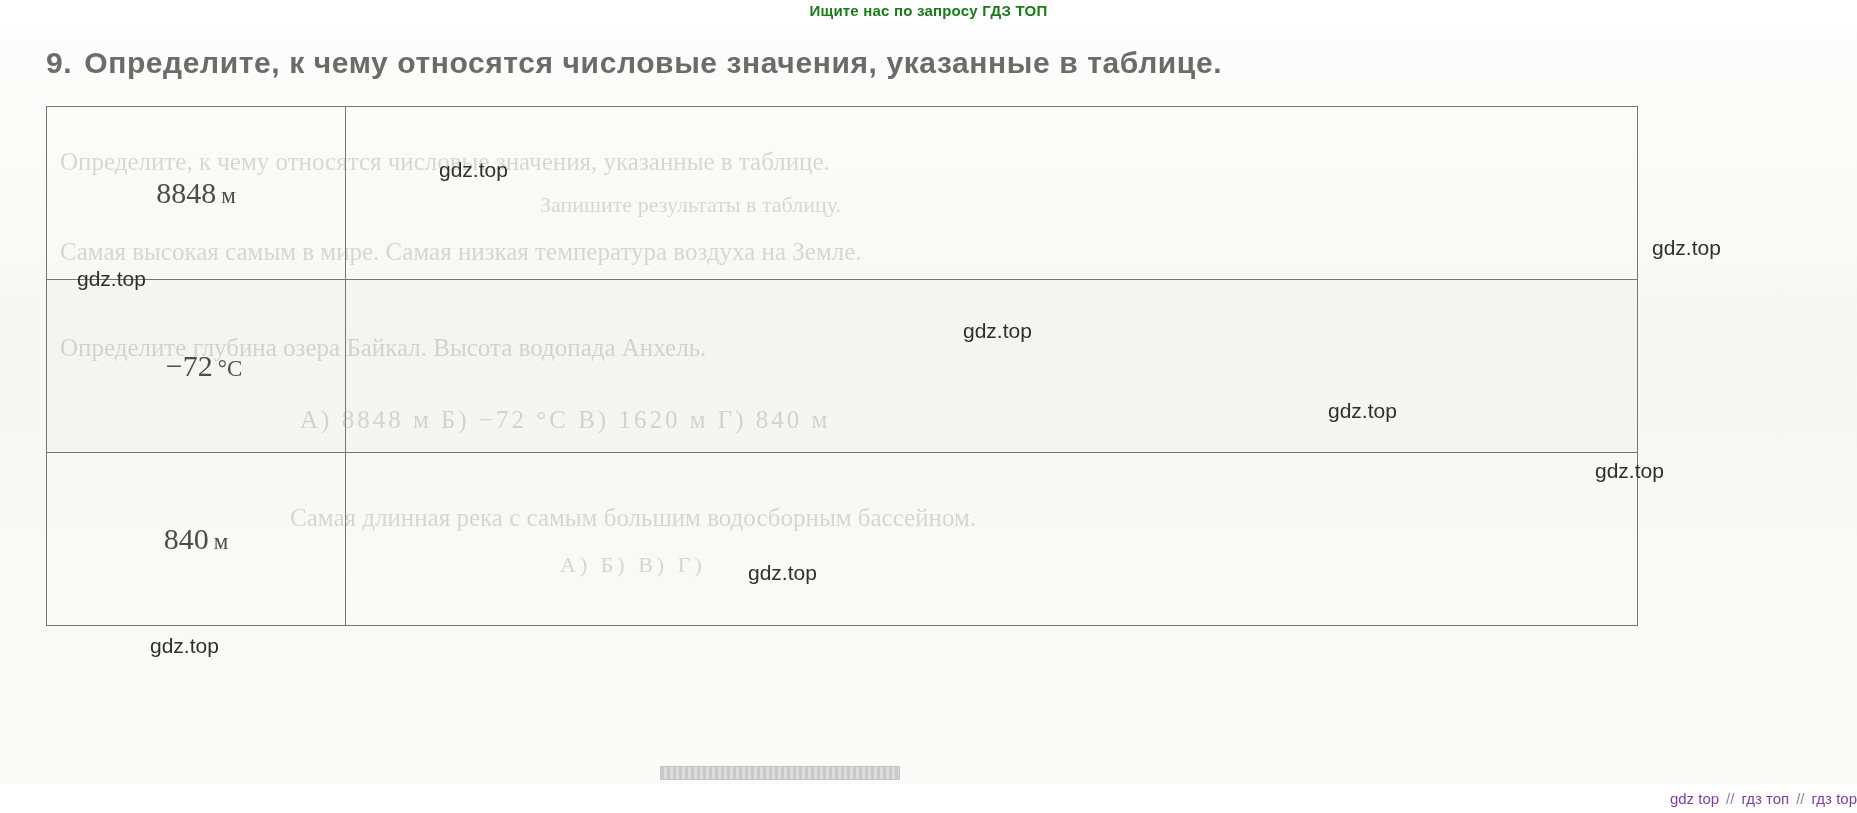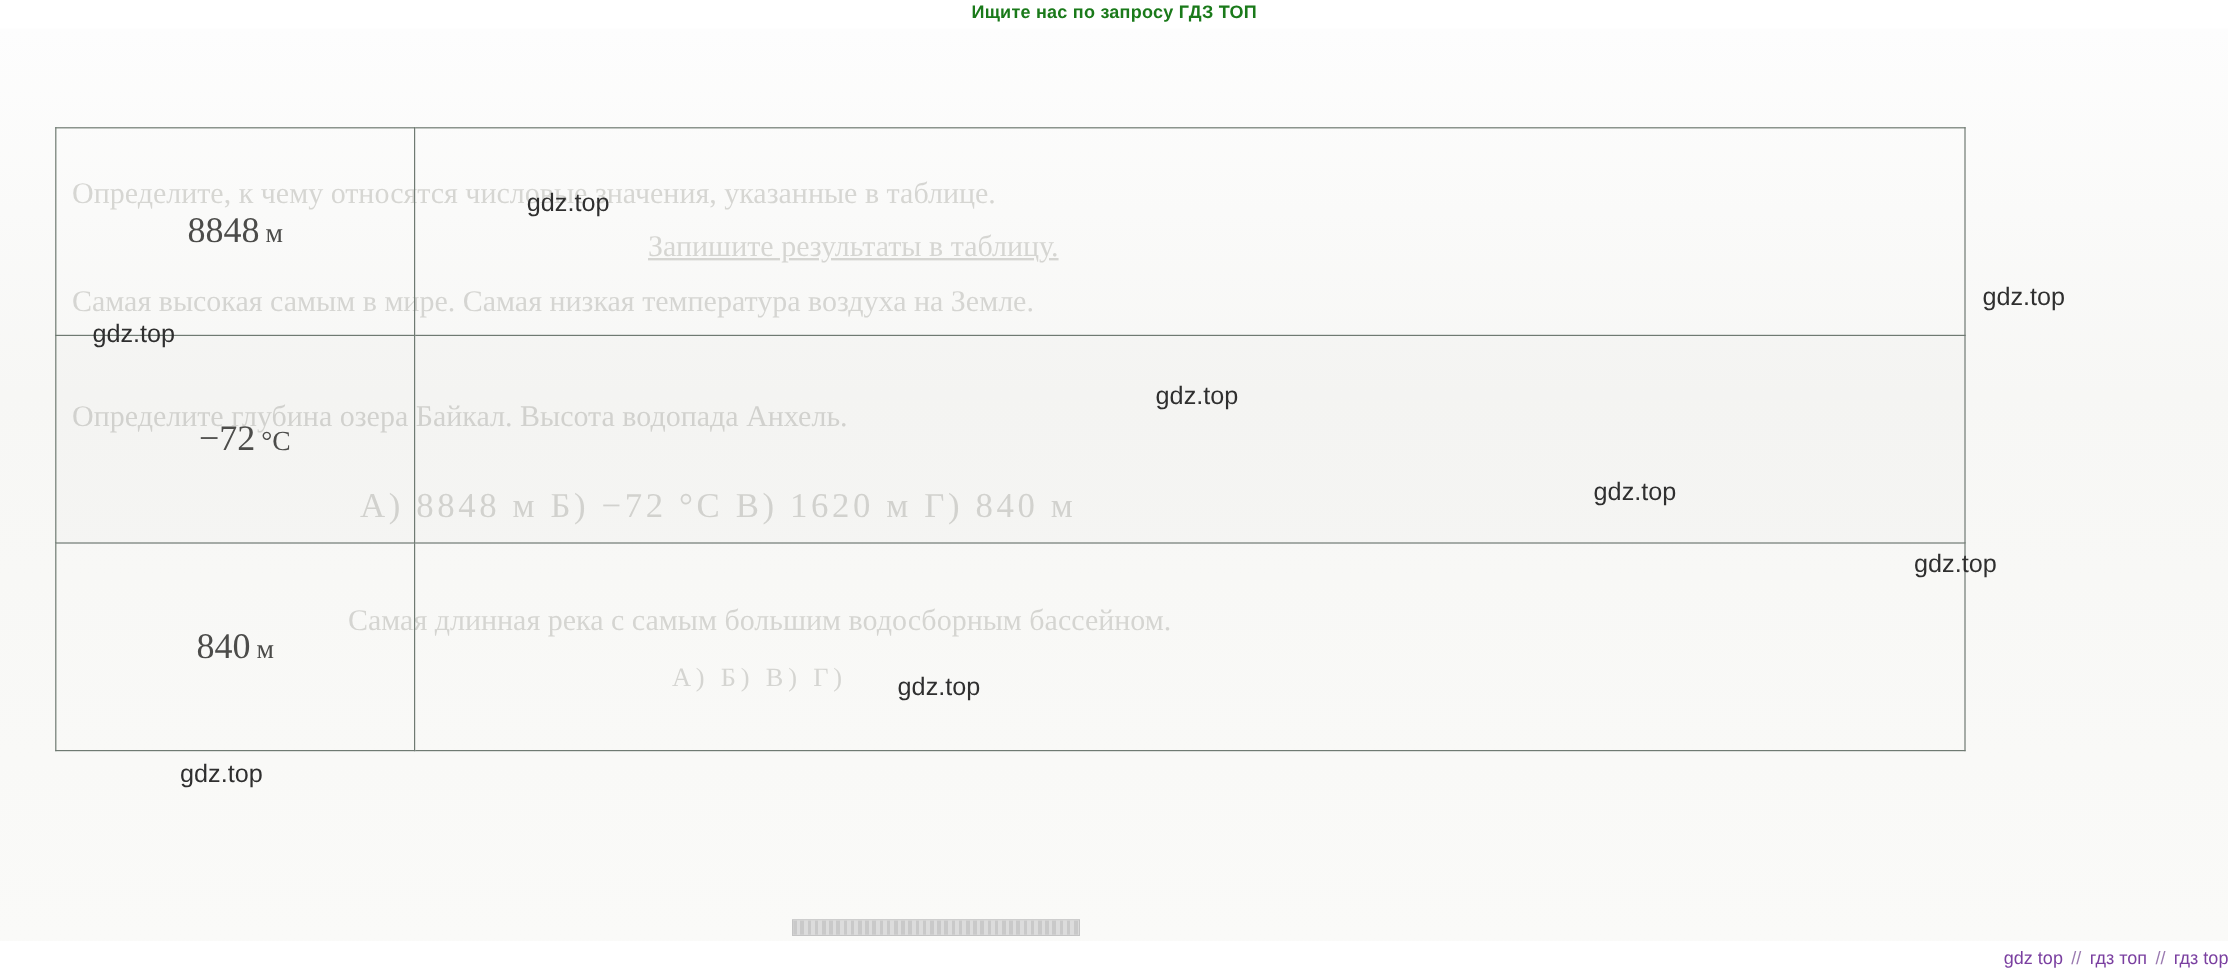--- a/index.html
+++ b/index.html
@@ -142,28 +142,31 @@
 </style>
 </head>
 <body>
 
 <div class="promo-top">Ищите нас по запросу ГДЗ ТОП</div>
 
 <div class="page">
 
   <div>
     <div class="ghost" style="left:60px;  top:124px; font-size:25px;">Определите, к чему относятся числовые значения, указанные в таблице.</div>
-    <div class="ghost" style="left:540px; top:168px; font-size:25px;text-decoration:underline;">Запишите результаты в таблицу.</div>
+    <div class="ghost" style="left:540px; top:168px; font-size:22px;">Запишите результаты в таблицу.</div>
     <div class="ghost" style="left:60px;  top:214px; font-size:25px;">Самая высокая самым в мире.  Самая низкая температура воздуха на Земле.</div>
     <div class="ghost" style="left:60px;  top:310px; font-size:25px;">Определите глубина озера Байкал.  Высота водопада Анхель.</div>
-    <div class="ghost" style="left:300px; top:382px; font-size:29px; letter-spacing:3px;">А) 8848 м        Б) −72 °C        В) 1620 м        Г) 840 м</div>
+    <div class="ghost" style="left:300px; top:382px; font-size:25px; letter-spacing:3px;">А) 8848 м        Б) −72 °C        В) 1620 м        Г) 840 м</div>
     <div class="ghost" style="left:290px; top:480px; font-size:25px;">Самая длинная река с самым большим водосборным бассейном.</div>
     <div class="ghost" style="left:560px; top:528px; font-size:22px; letter-spacing:4px;">А)       Б)       В)       Г)</div>
   </div>
 
+  <div class="task-heading">
+    <span class="num">9.</span><span>Определите, к чему относятся числовые значения, указанные в таблице.</span>
+  </div>
 
   <table class="tbl">
     <tbody>
       <tr class="r1">
         <td class="c-val">
           <span>8848</span><span class="unit">м</span>
         </td>
         <td class="c-blank">
           <span></span>
         </td>

